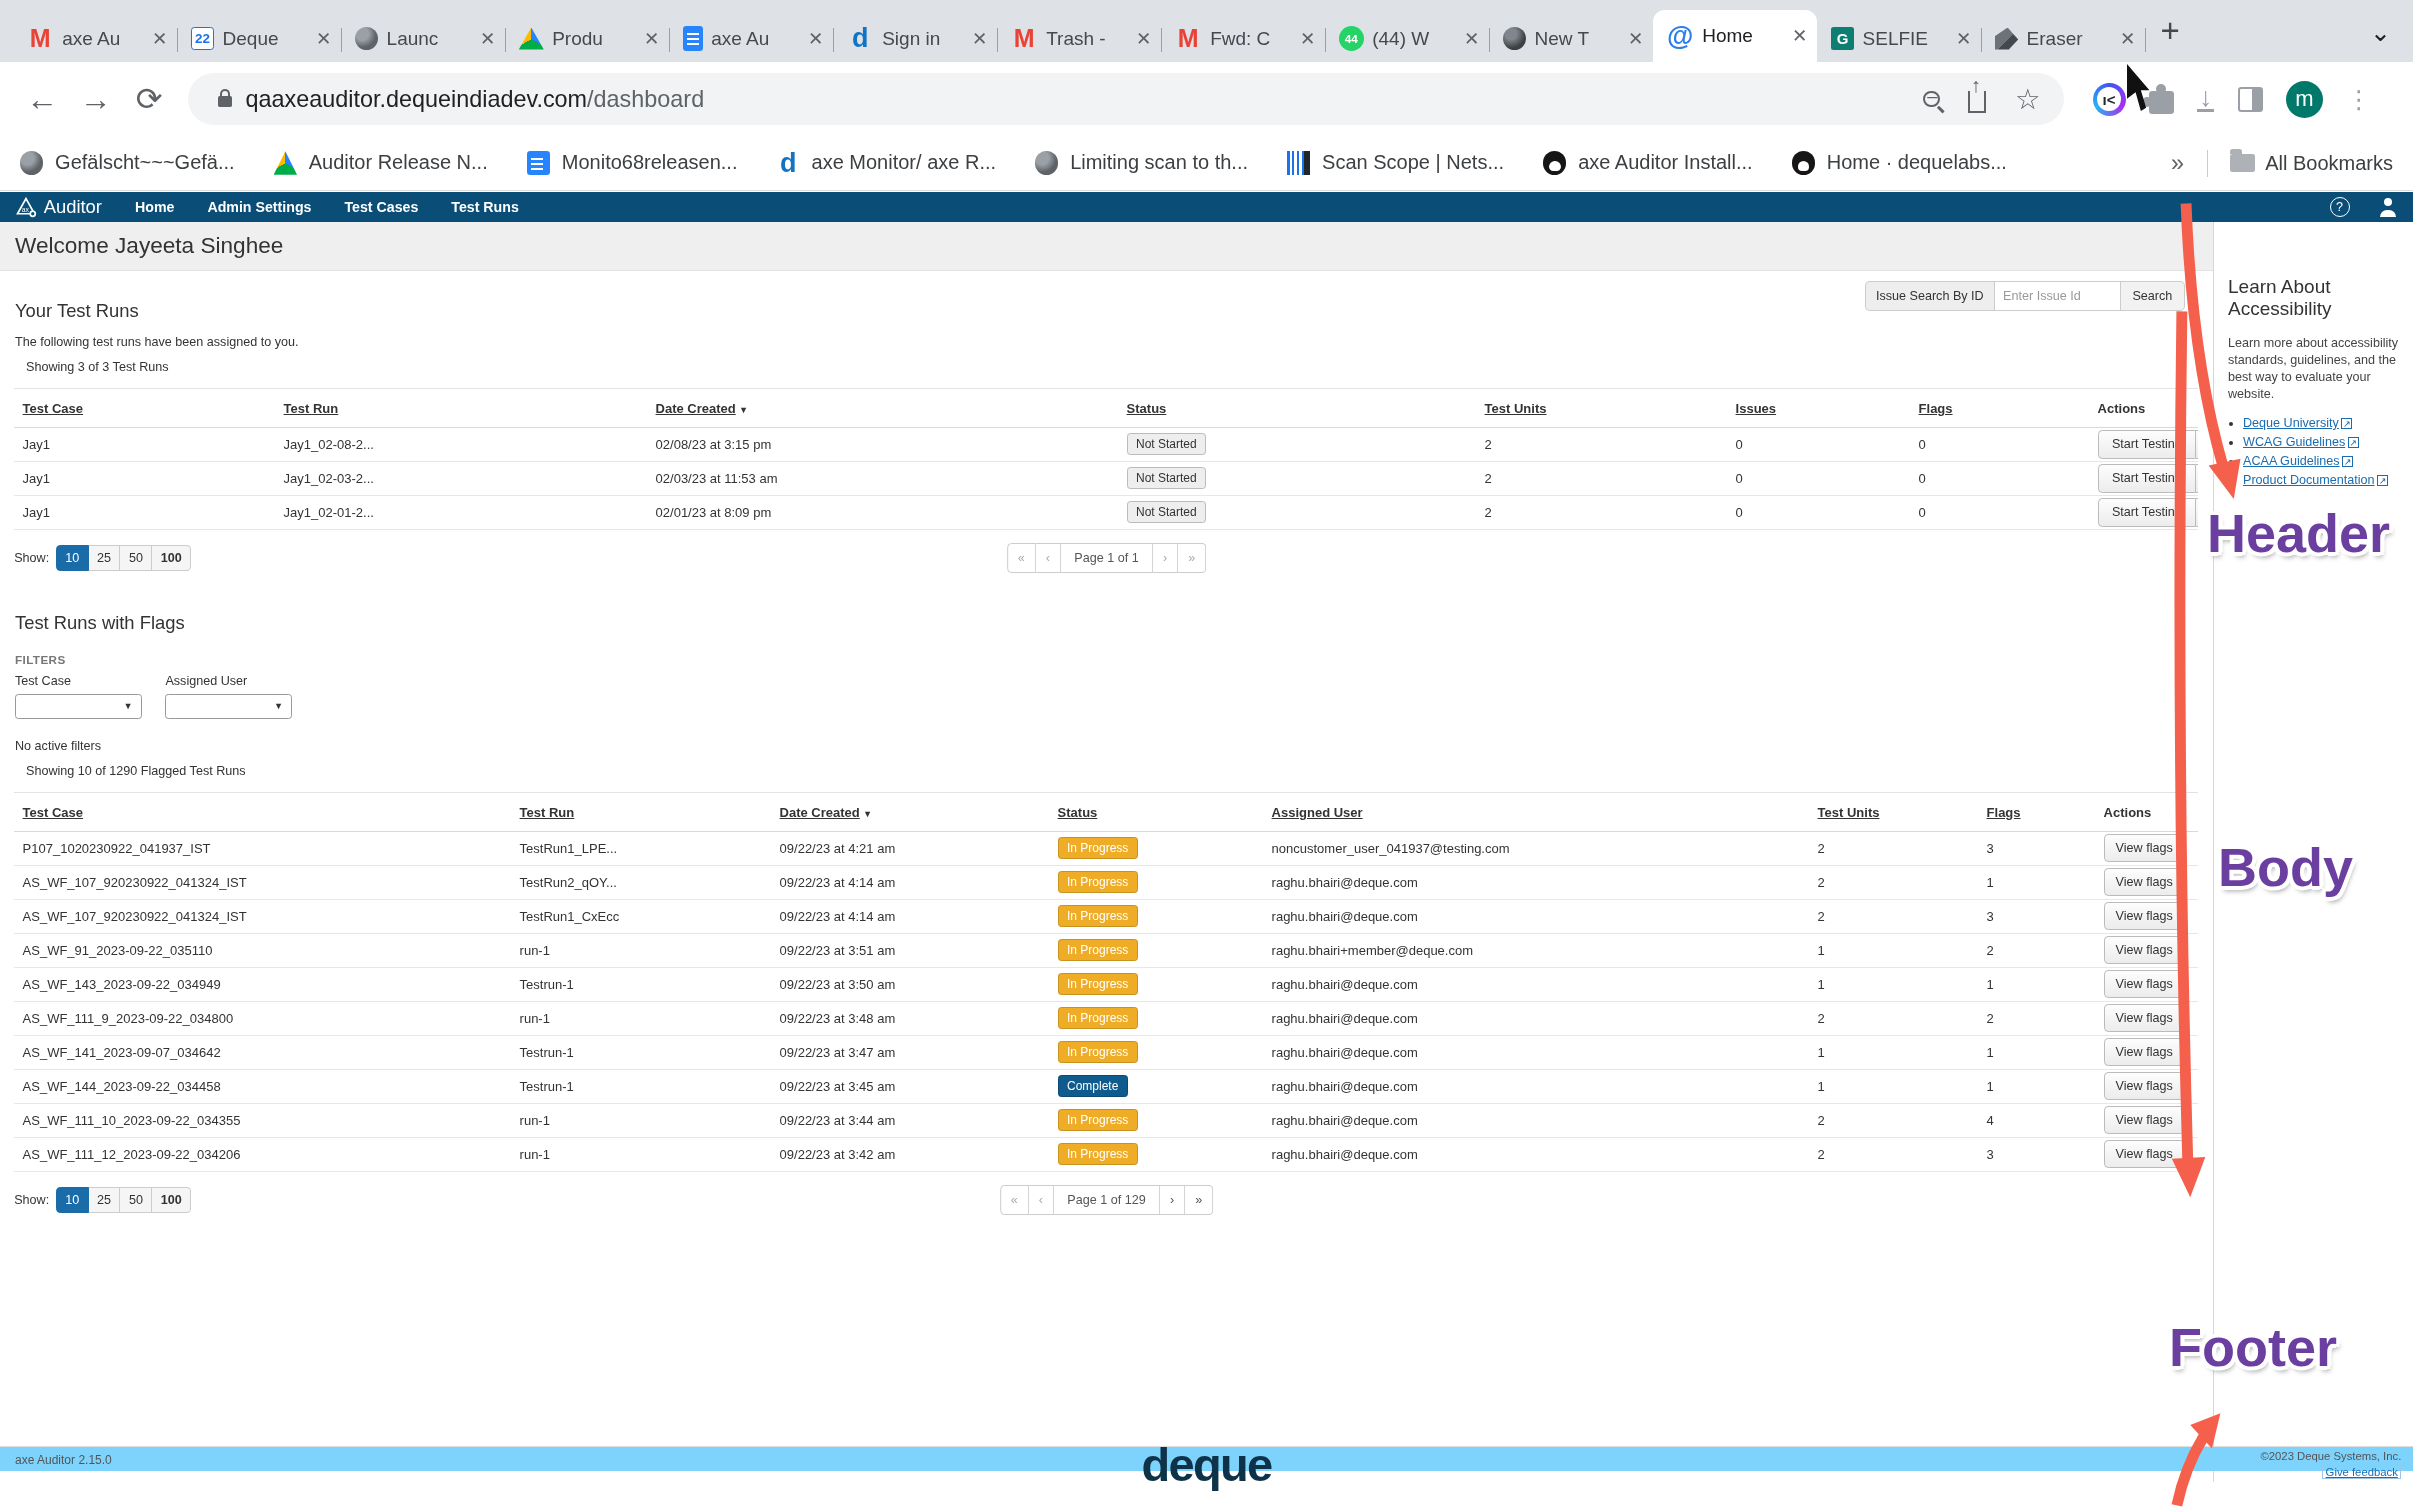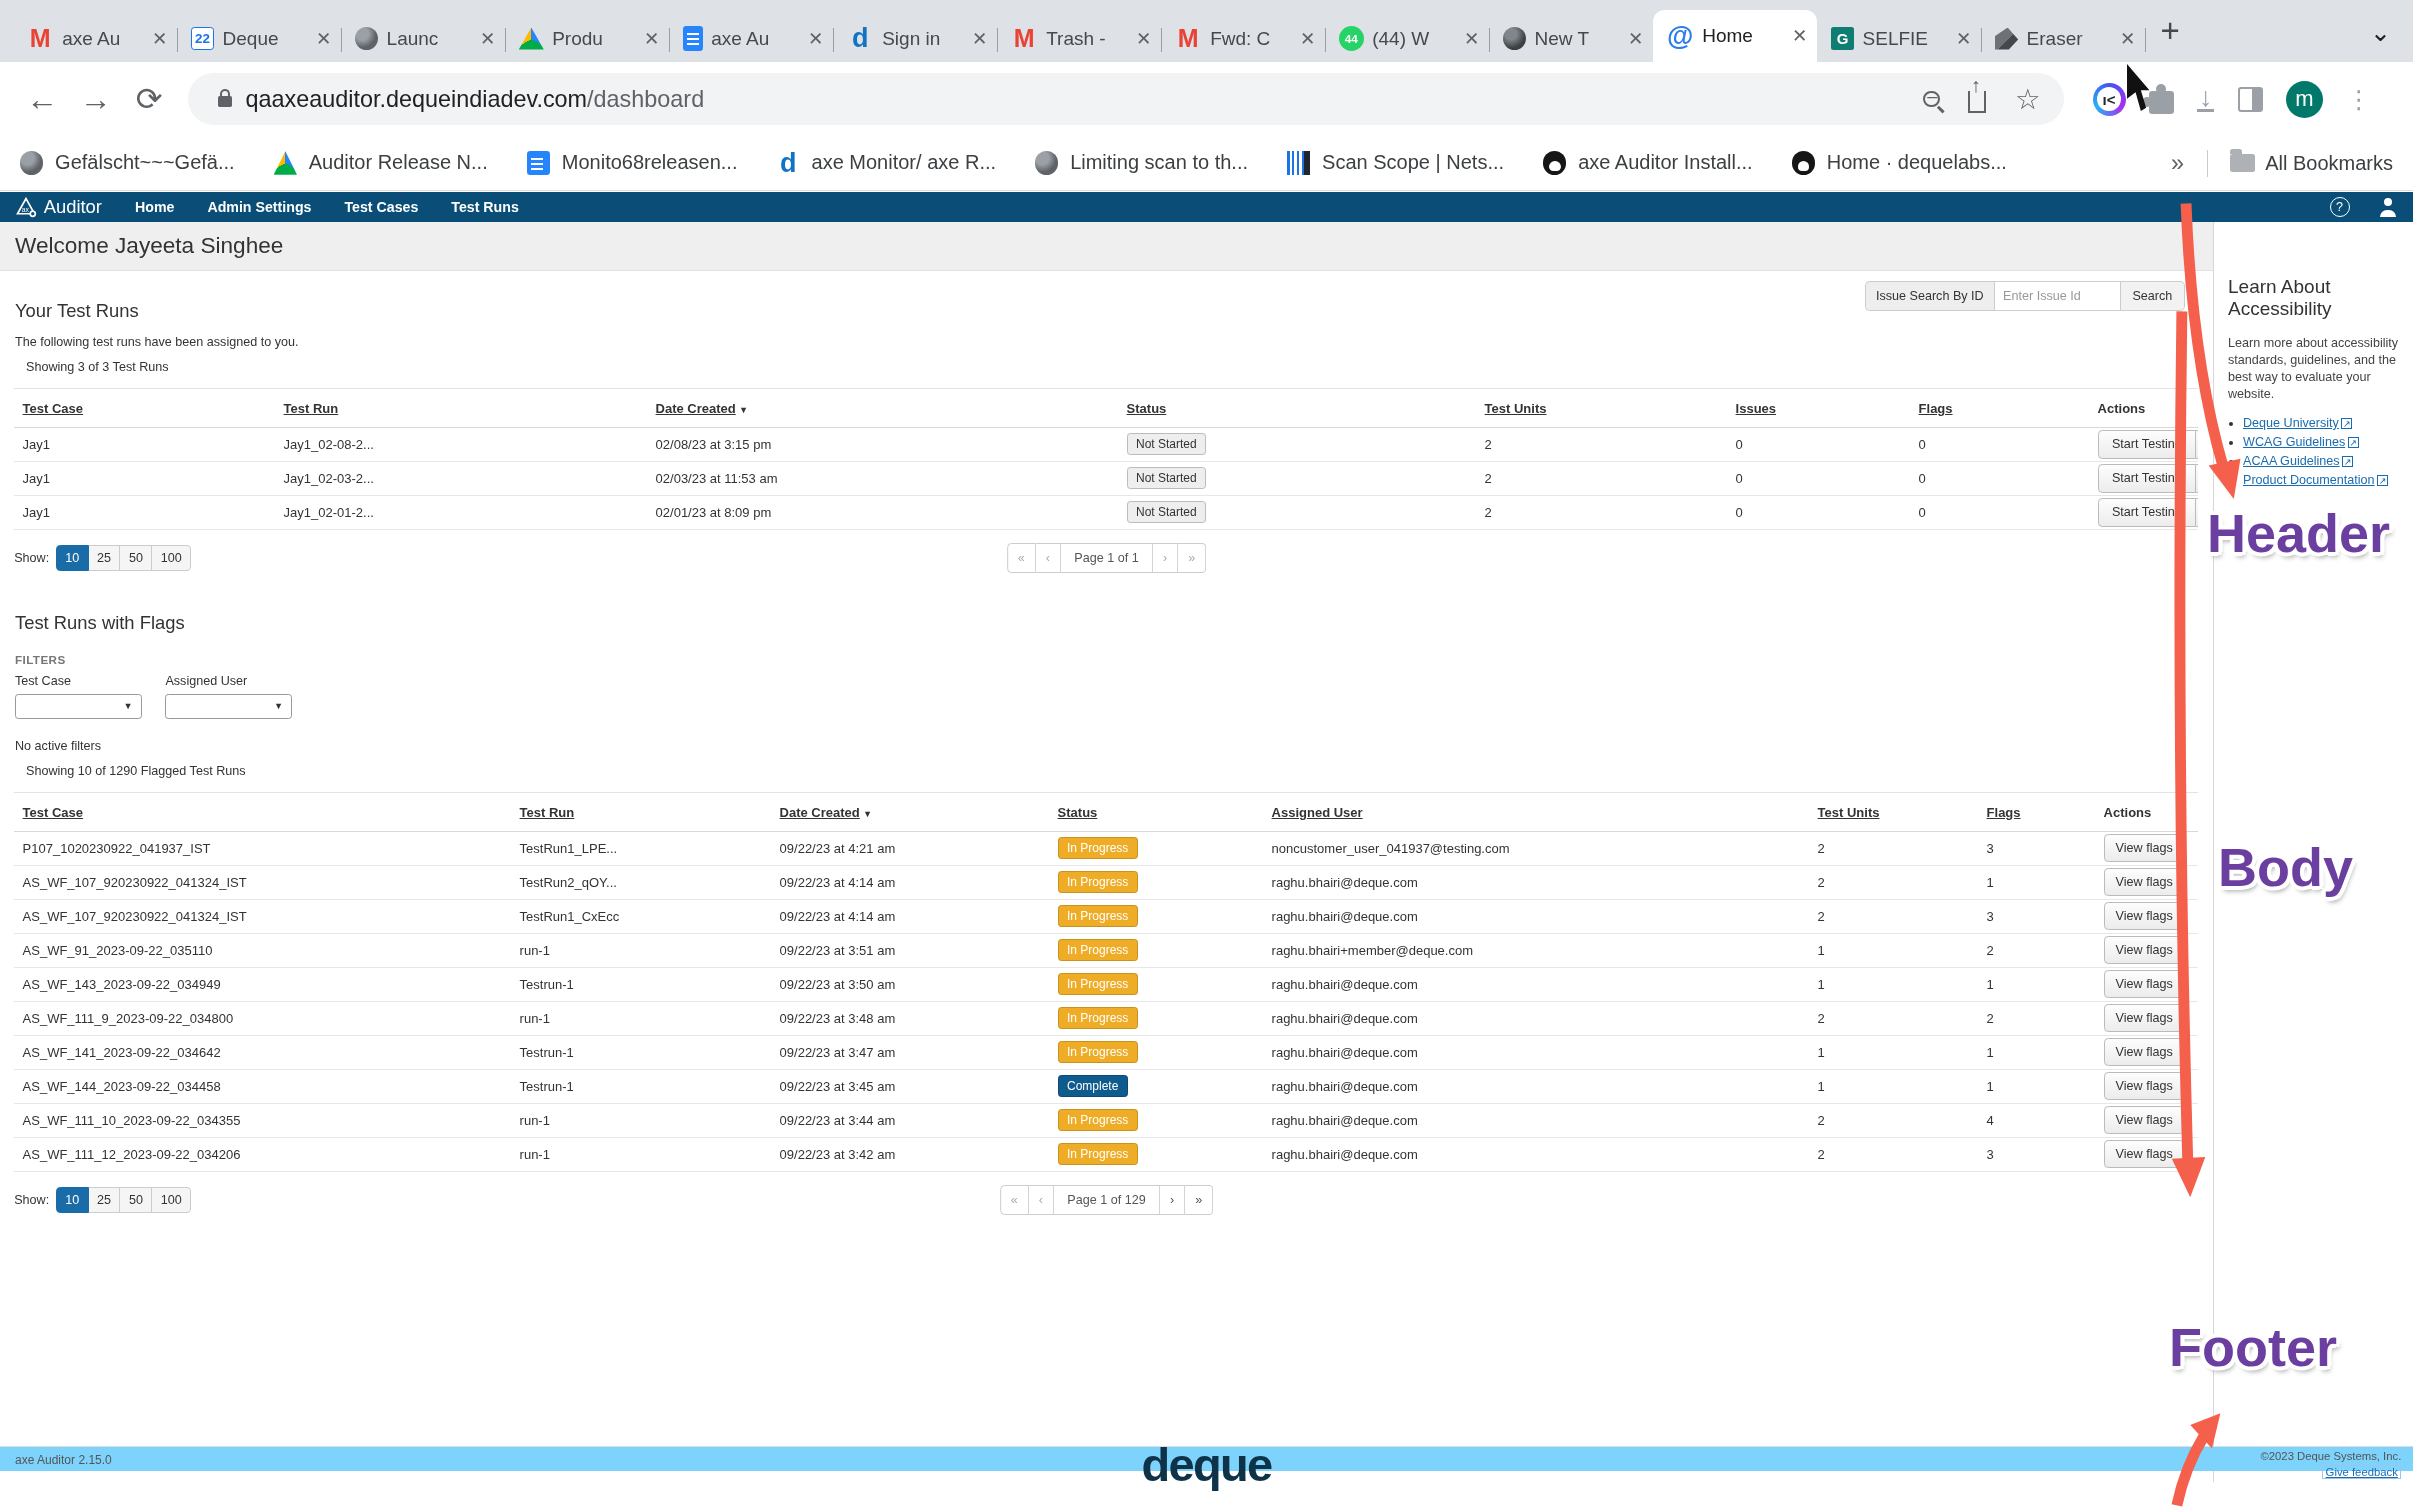--- a/index.html
+++ b/index.html
@@ -151,21 +151,21 @@
   .split .main { border-radius:4.2px 0 0 4.2px; padding:0 13.4px; }
   .split .caret { border-radius:0 4.2px 4.2px 0; border-left:none; width:28.5px; font-size:9.2px; }
   .viewflags-btn { height:28.5px; padding:0 11px; }
 
   .listbar { display:flex; align-items:center; margin:13.4px 14.2px 0 14.2px; position:relative; height:30px; }
   .show-label { font-size:12.6px; margin-right:6.7px; }
   .sizegroup { display:inline-flex; }
   .sizebtn { border:0.8px solid #ccc; background:#f5f5f5; color:#333; font-size:12.6px;
              padding:5px 8.4px; border-left:none; font-family:"Liberation Sans",sans-serif; }
   .sizebtn:first-child { border-left:0.8px solid #ccc; border-radius:4.2px 0 0 4.2px; }
-  .sizebtn:last-child { border-radius:0 4.2px 4.2px 0; }
+  .sizebtn:last-child { border-radius:0 4.2px 4.2px 0;font-weight:bold; }
   .sizebtn.active { background:var(--accent-blue); border-color:var(--accent-blue); color:#fff; }
   .pager { position:absolute; left:50%; transform:translateX(-50%); display:inline-flex; }
   .pagebtn { border:0.8px solid #ccc; background:#fff; color:#aaa; font-size:12.6px; padding:6.7px 10px;
              border-left:none; font-family:"Liberation Sans",sans-serif; }
   .pagebtn:first-child { border-left:0.8px solid #ccc; border-radius:4.2px 0 0 4.2px; }
   .pagebtn:last-child { border-radius:0 4.2px 4.2px 0; }
   .pagebtn.label { color:#555; padding:6.7px 13.4px; }
   .pagebtn.on { color:#555; }
 
   .filters-title { font-size:11.7px; font-weight:bold; color:#777; margin:18.4px 0 0 15px; letter-spacing:0.4px; }
@@ -576,21 +576,21 @@
           <td>AS_WF_111_9_2023-09-22_034800</td>
           <td>run-1</td>
           <td>09/22/23 at 3:48 am</td>
           <td><span class="badge badge-amber">In Progress</span></td>
           <td>raghu.bhairi@deque.com</td>
           <td>2</td>
           <td>2</td>
           <td><button class="btn viewflags-btn">View flags</button></td>
         </tr>
         <tr>
-          <td>AS_WF_141_2023-09-22_034642</td>
+          <td>AS_WF_141_2023-09-07_034642</td>
           <td>Testrun-1</td>
           <td>09/22/23 at 3:47 am</td>
           <td><span class="badge badge-amber">In Progress</span></td>
           <td>raghu.bhairi@deque.com</td>
           <td>1</td>
           <td>1</td>
           <td><button class="btn viewflags-btn">View flags</button></td>
         </tr>
         <tr>
           <td>AS_WF_144_2023-09-22_034458</td>

